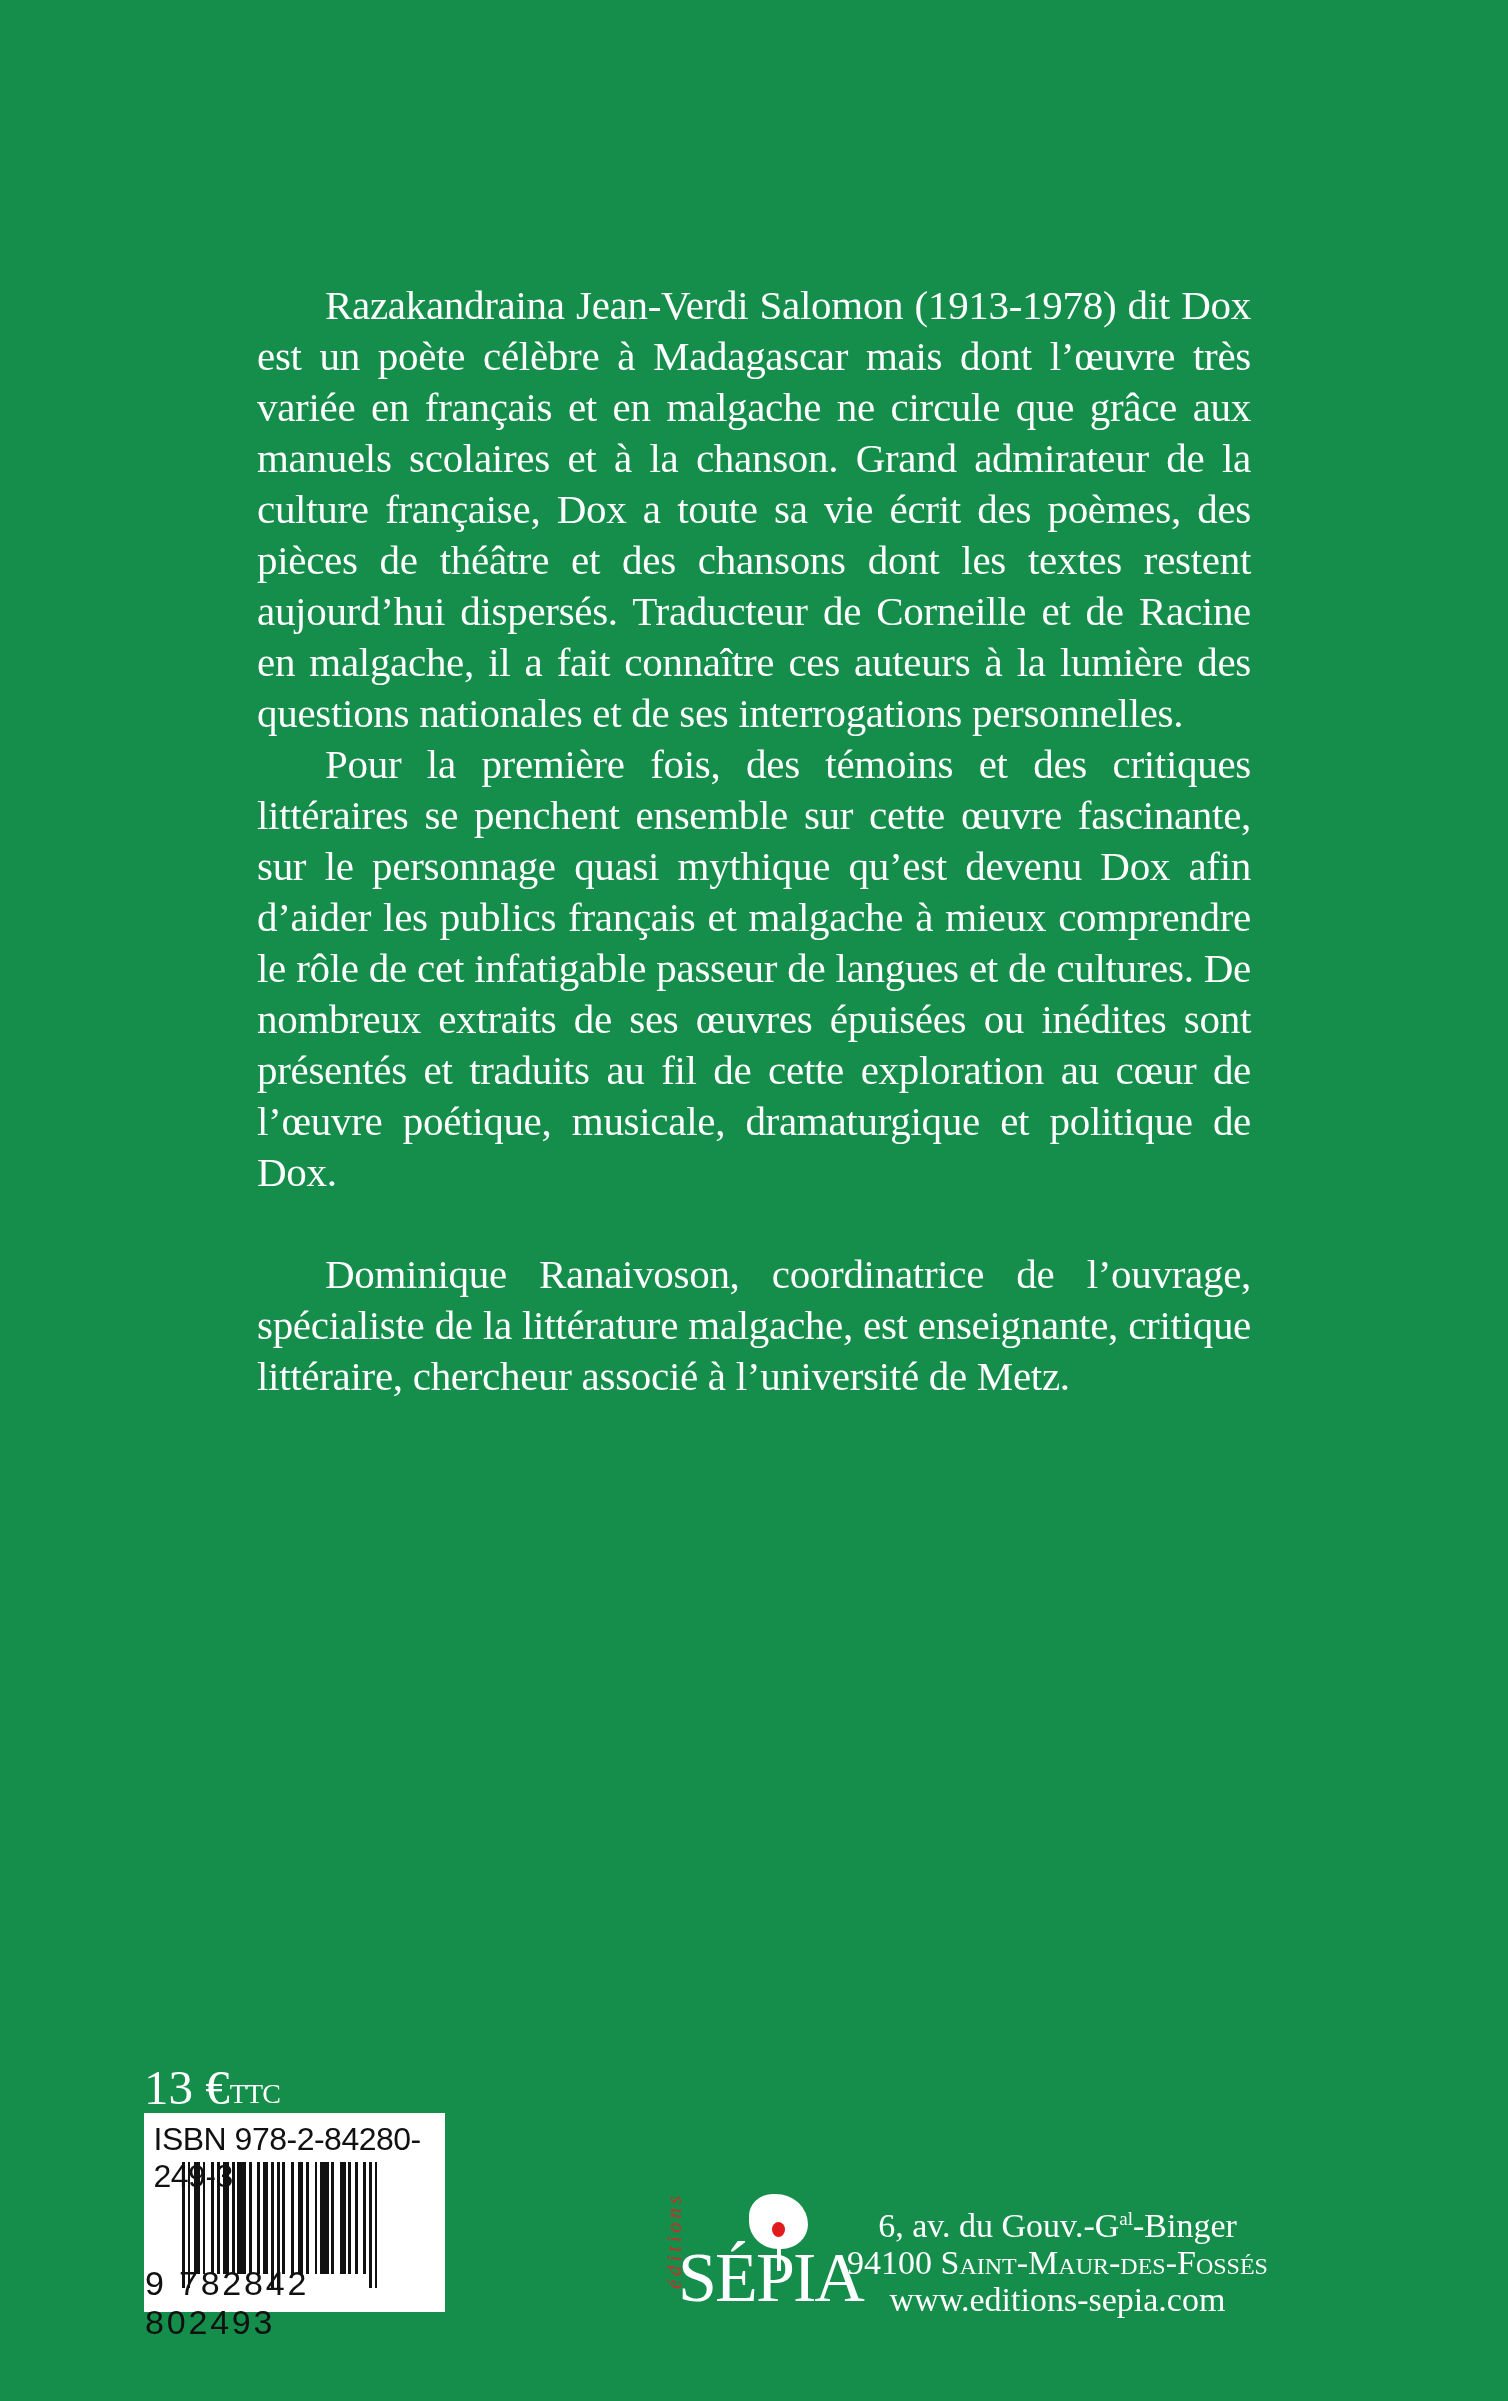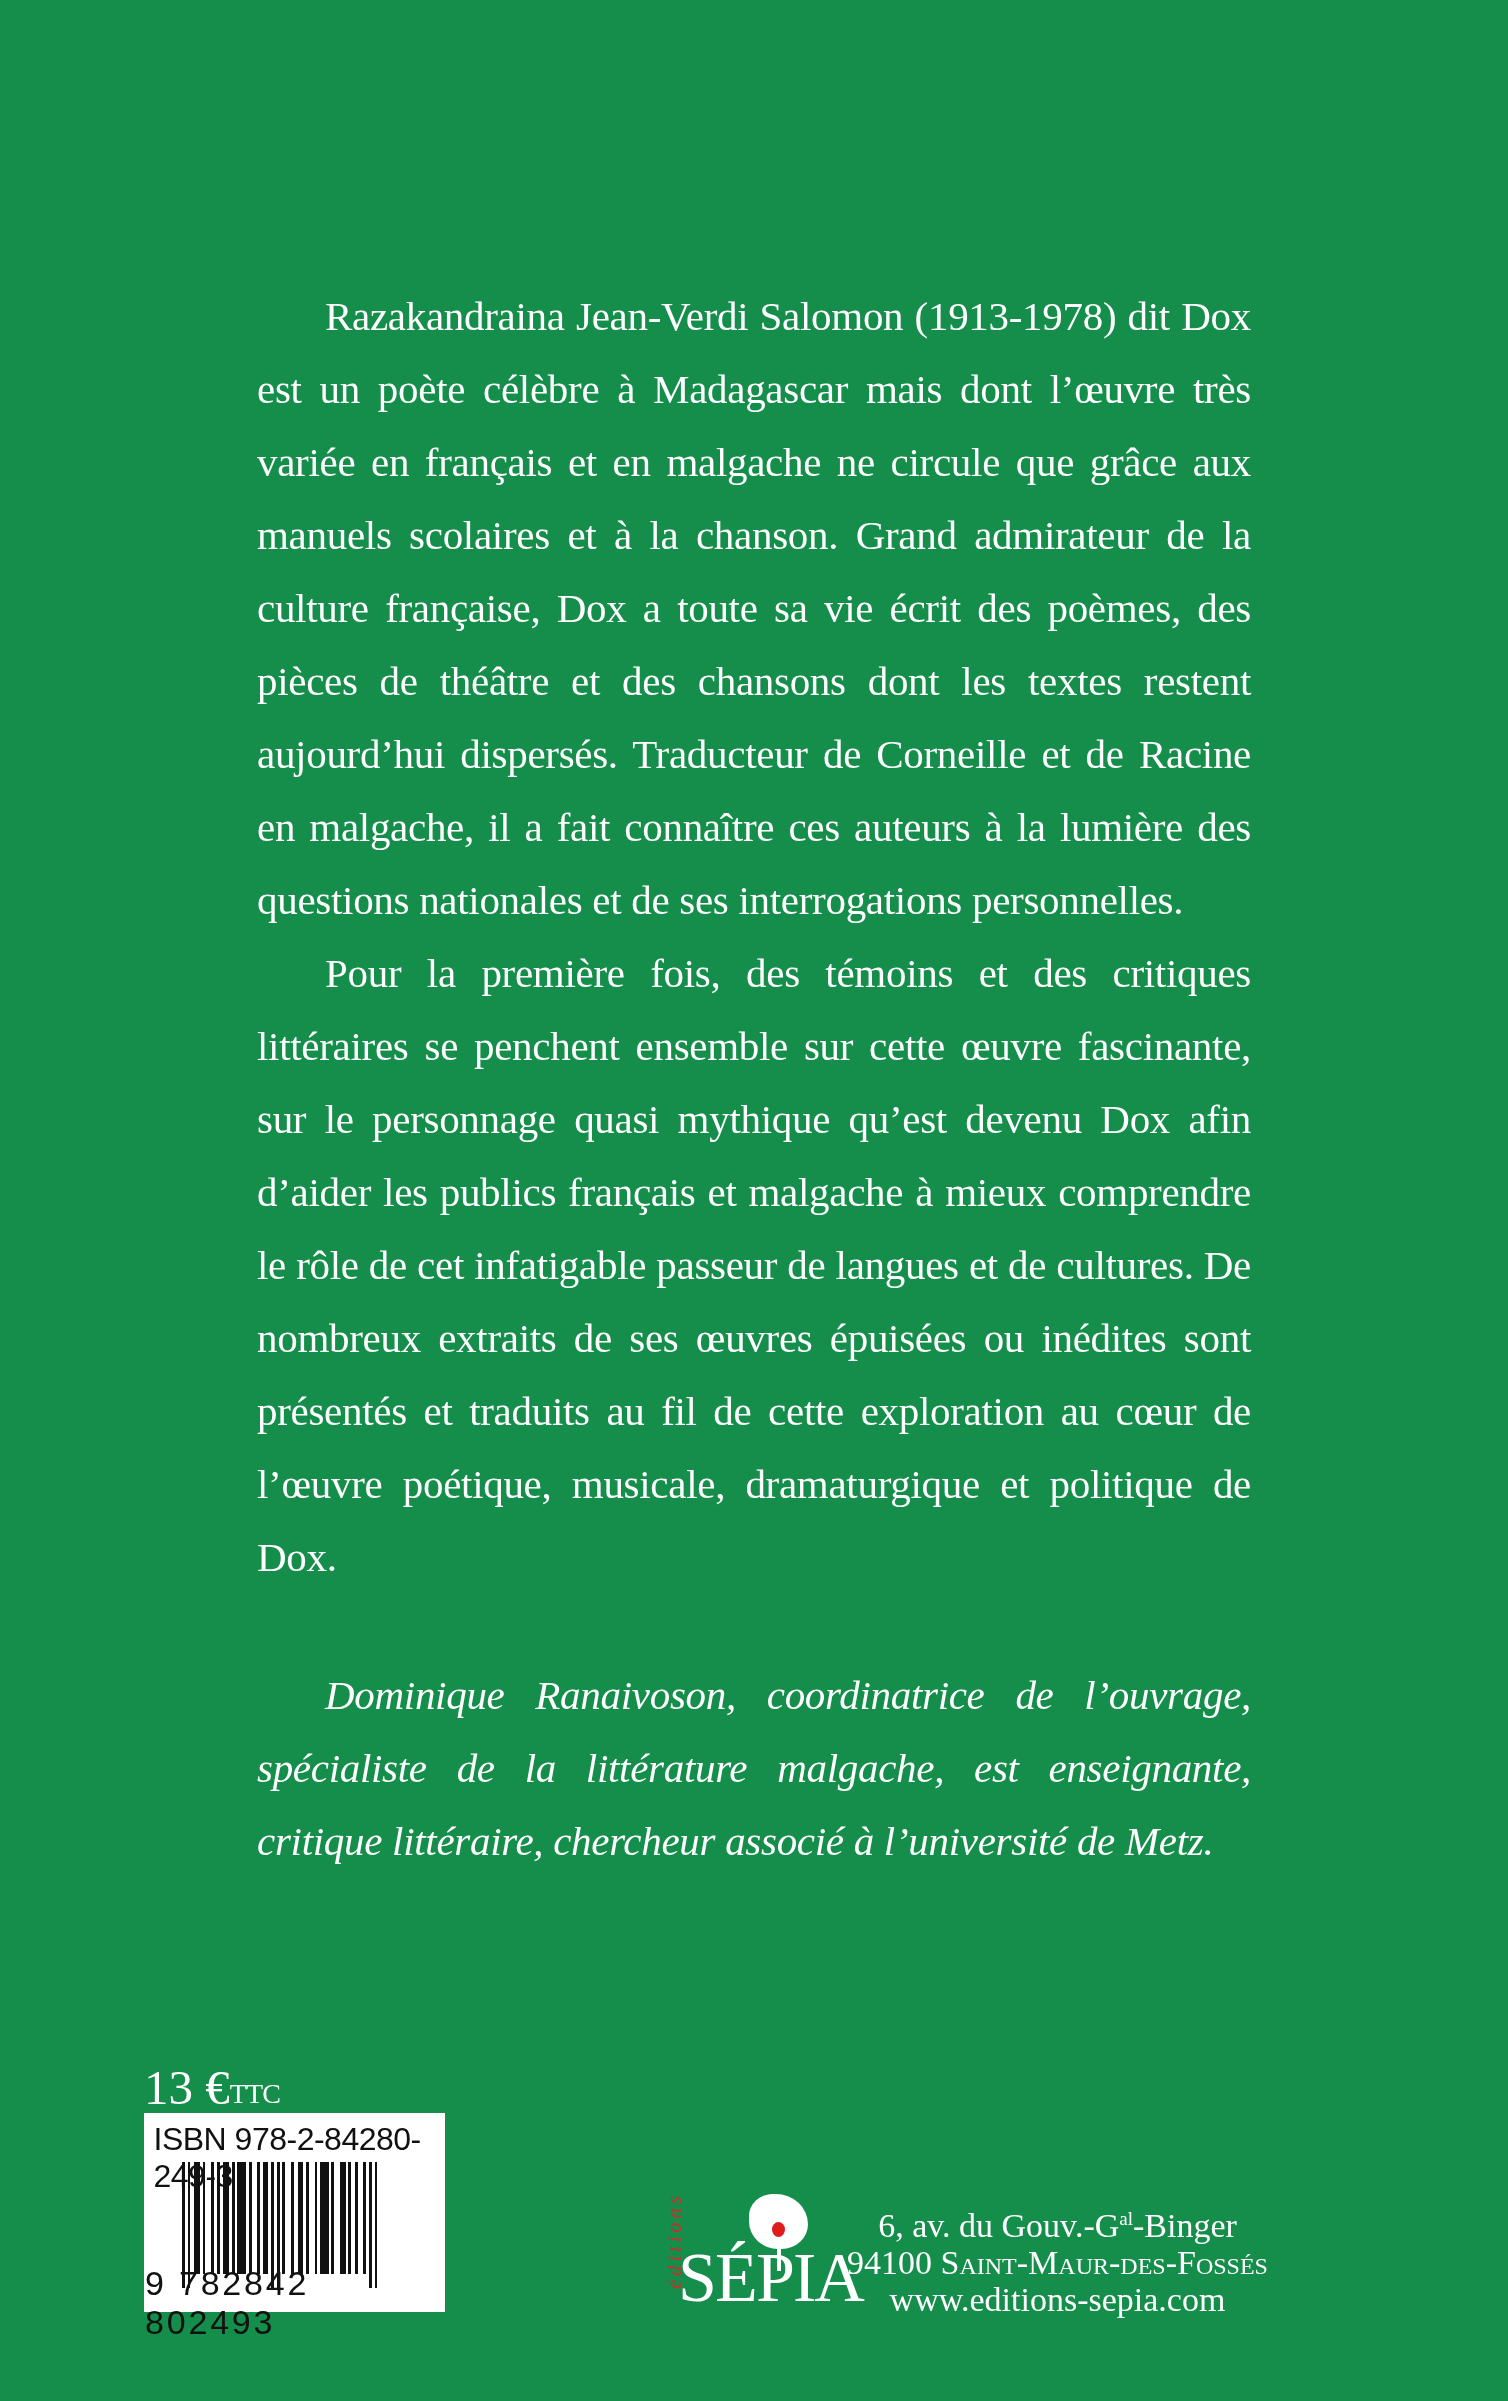--- a/index.html
+++ b/index.html
@@ -1,21 +1,21 @@
 <!DOCTYPE html>
 <html style="font-size:15px"><head>
 <meta charset="utf-8">
 <style>
   html, body { margin:0; padding:0; }
   body { width:1508px; height:2402px; background:#148e4a; position:relative; overflow:hidden;
          font-family:"Liberation Serif","DejaVu Serif",serif; color:#ffffff; }
-  .blurb { position:absolute; left:257px; top:280px; width:994px; font-size:41px; line-height:73px;
+  .blurb { position:absolute; left:257px; top:280px; width:994px; font-size:41px; line-height:51px;
            text-align:justify; letter-spacing:-0.3px; }
   .blurb p { margin:0; text-indent:68px; }
-  .blurb p.author { margin-top:65px; font-style:italic; }
+  .blurb p.author { margin-top:51px; }
   .price { position:absolute; left:144px; top:2061px; font-size:49px; line-height:53px; }
   .price .ttc { font-size:28px; vertical-align:top; position:relative; top:5.7px; letter-spacing:-0.9px; }
   .barcode-box { position:absolute; left:144px; top:2113px; width:301px; height:199px; background:#fff; color:#111; }
   .isbn { position:absolute; left:9.5px; top:7.6px; font-family:"Liberation Sans",sans-serif; font-size:32px; letter-spacing:-0.5px; }
   .bars { position:absolute; left:38px; top:49px; width:248px; height:112px; display:flex; }
   .bars span { display:block; height:100%; background:#111; }
   .bars span.g { background:transparent; }
   .bars span.long { height:126px; }
   .barnum { position:absolute; left:1px; top:151px; font-family:"Liberation Sans",sans-serif; font-size:34px; letter-spacing:2.8px; }
   .logo { position:absolute; left:662px; top:2194px; width:189px; height:123px; }

